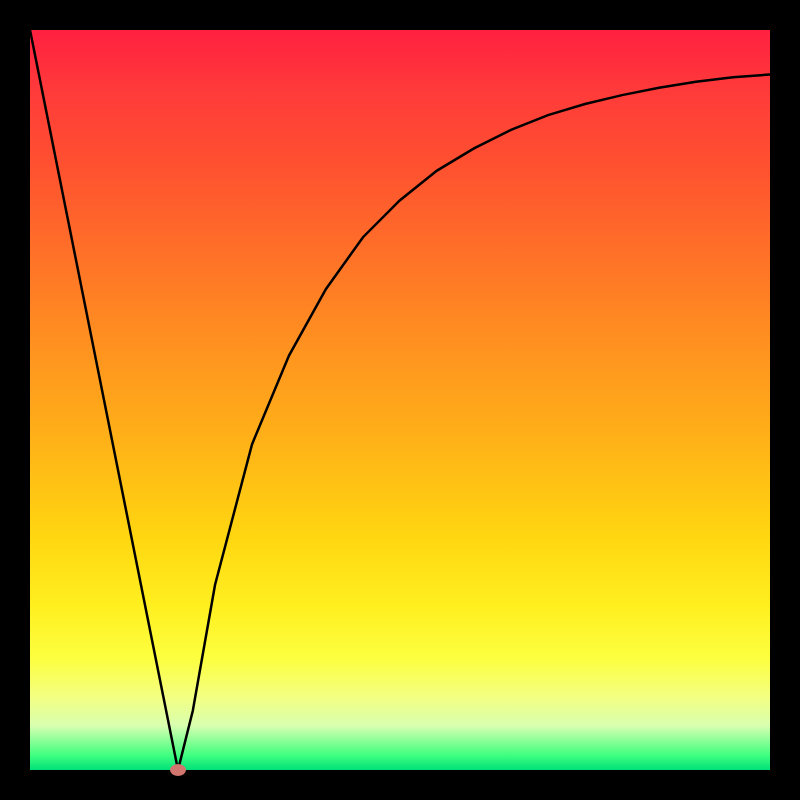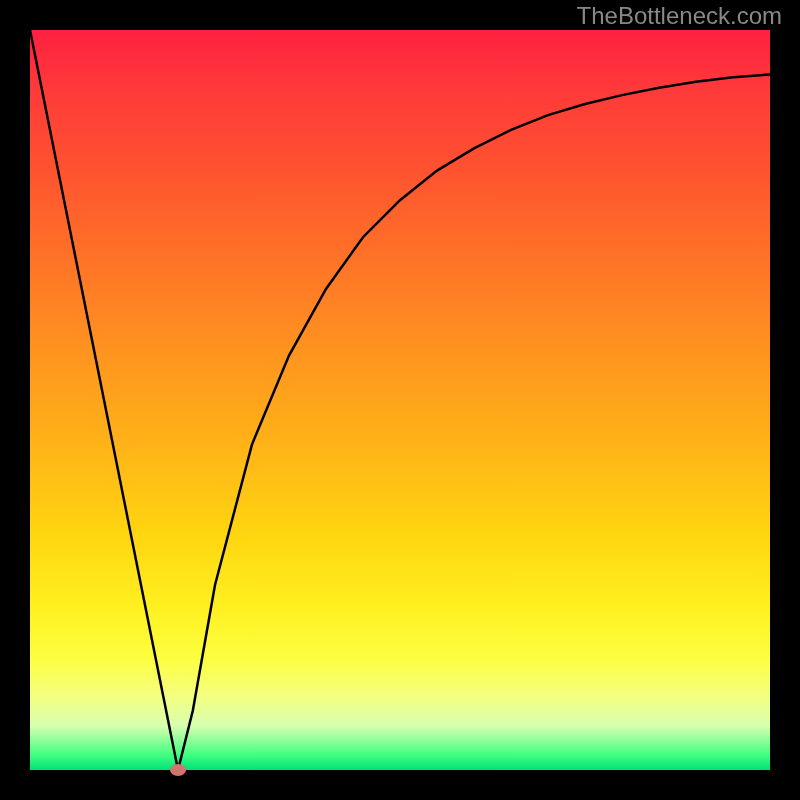--- a/index.html
+++ b/index.html
@@ -63,19 +63,18 @@
     background: #d1766e;
     border-radius: 50%;
     z-index: 6;
     transform: translate(-50%, -50%);
   }
 </style>
 </head>
 <body>
 
 <div class="chart-container">
-  <div class="watermark">TheBottleneck.com</div>
   <div class="plot-area"></div>
   <svg class="curve-svg" viewBox="0 0 740 740" preserveAspectRatio="none">
     <path id="curve-path" stroke="#000" stroke-width="2.5" fill="none" d="M0.00 0.00 L37.00 185.00 L74.00 370.00 L111.00 555.00 L133.20 666.00 L148.00 740.00 L162.80 680.80 L185.00 555.00 L222.00 414.40 L259.00 325.60 L296.00 259.00 L333.00 207.20 L370.00 170.20 L407.00 140.60 L444.00 118.40 L481.00 99.90 L518.00 85.10 L555.00 74.00 L592.00 65.12 L629.00 57.72 L666.00 51.80 L703.00 47.36 L740.00 44.40"></path>
   </svg>
   <div class="marker" id="marker" style="left: 178px; top: 770px; background: rgb(209, 118, 110);"></div>
 </div>
 
 </body></html>

